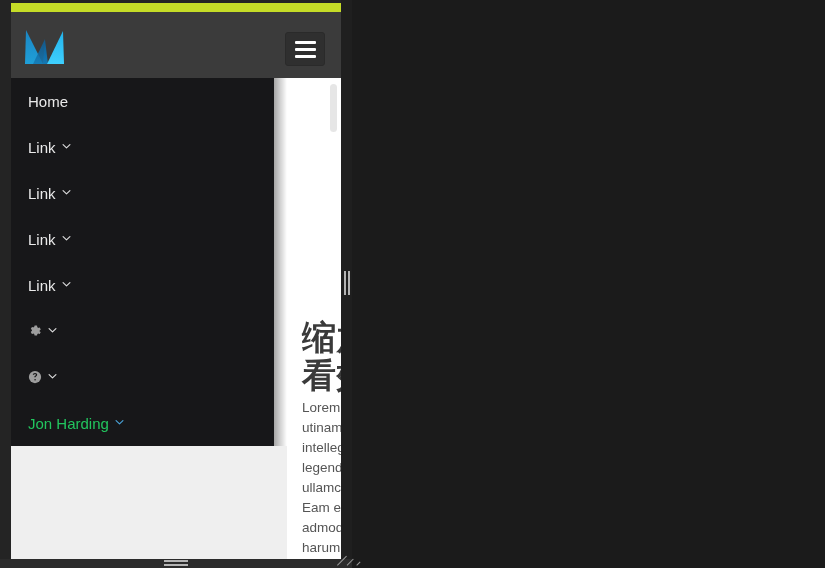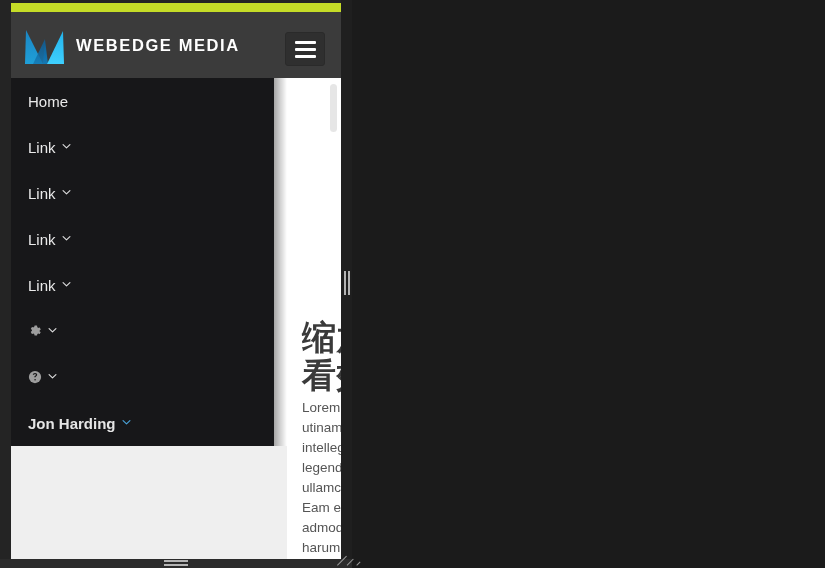--- a/index.html
+++ b/index.html
@@ -131,21 +131,21 @@
     height: 46px;
     padding: 0 16px 0 17px;
     color: #e9e9e9;
     font-size: 15px;
     text-decoration: none;
     box-sizing: border-box;
     cursor: pointer;
     white-space: nowrap;
   }
   .nav-item .label { color: #eaeaea; }
-  .nav-item.user .label { color: #e5e5e5; font-weight: 700; }
+  .nav-item.user .label { color: #22c55e; font-weight: 400; }
   .caret {
     display: inline-block;
     margin-left: 6px;
     width: 9px;
     height: 9px;
     position: relative;
     top: -1px;
   }
   .caret svg { display: block; }
   .nav-icon {
@@ -347,21 +347,20 @@
                 <stop offset="0%" stop-color="#22b3ec"></stop>
                 <stop offset="100%" stop-color="#3fd0ff"></stop>
               </linearGradient>
             </defs>
             <polygon points="0,38 1,4 18,38" fill="url(#lgA)"></polygon>
             <polygon points="18,38 20,14 23,38" fill="url(#lgB)"></polygon>
             <polygon points="22,38 38,5 39,38" fill="url(#lgC)"></polygon>
             <polygon points="8,38 20,13 20,38" fill="url(#lgB)" opacity="0.85"></polygon>
           </svg>
         </span>
-        <span id="brand-text">WEBEDGE MEDIA</span>
       </a>
 
       <button id="nav-toggle" aria-label="Toggle navigation">
         <span class="bar"></span>
         <span class="bar"></span>
         <span class="bar"></span>
       </button>
     </div>
 
     <nav id="main-nav">

